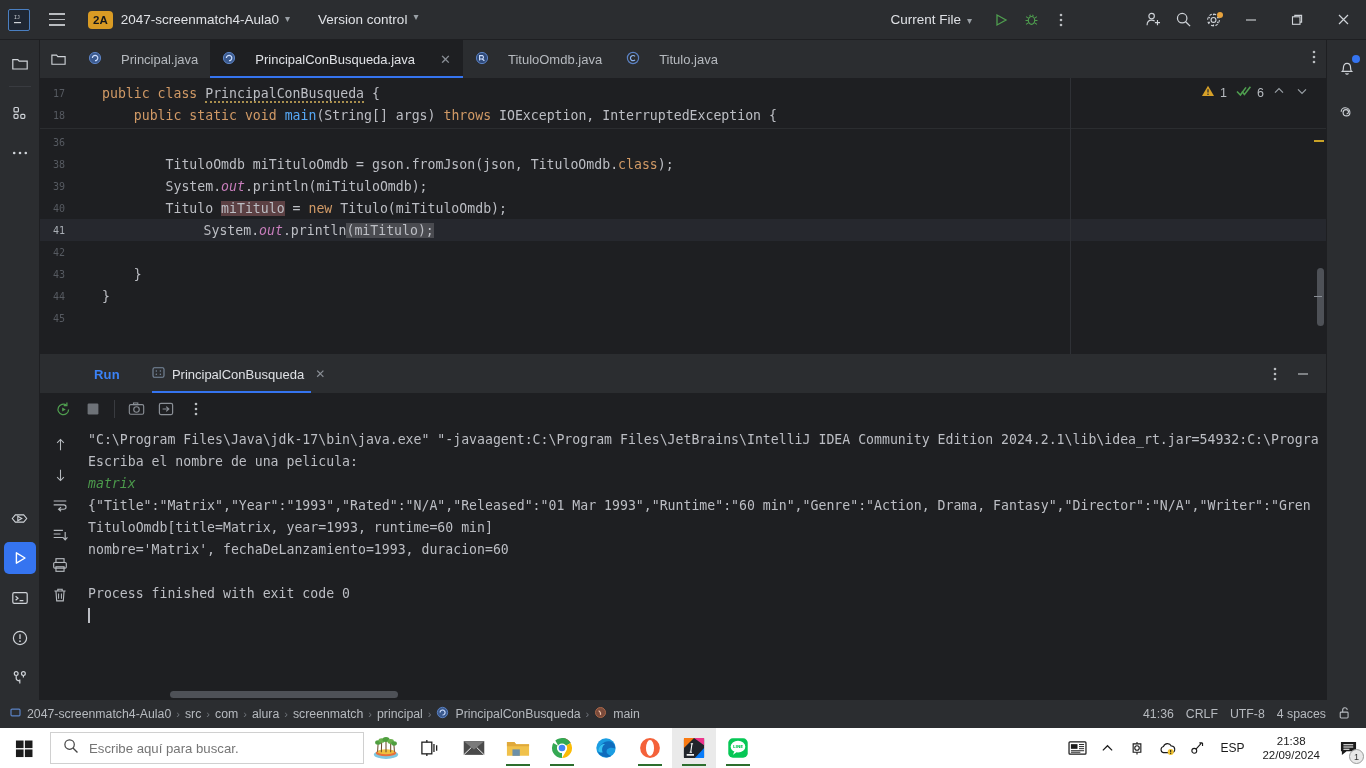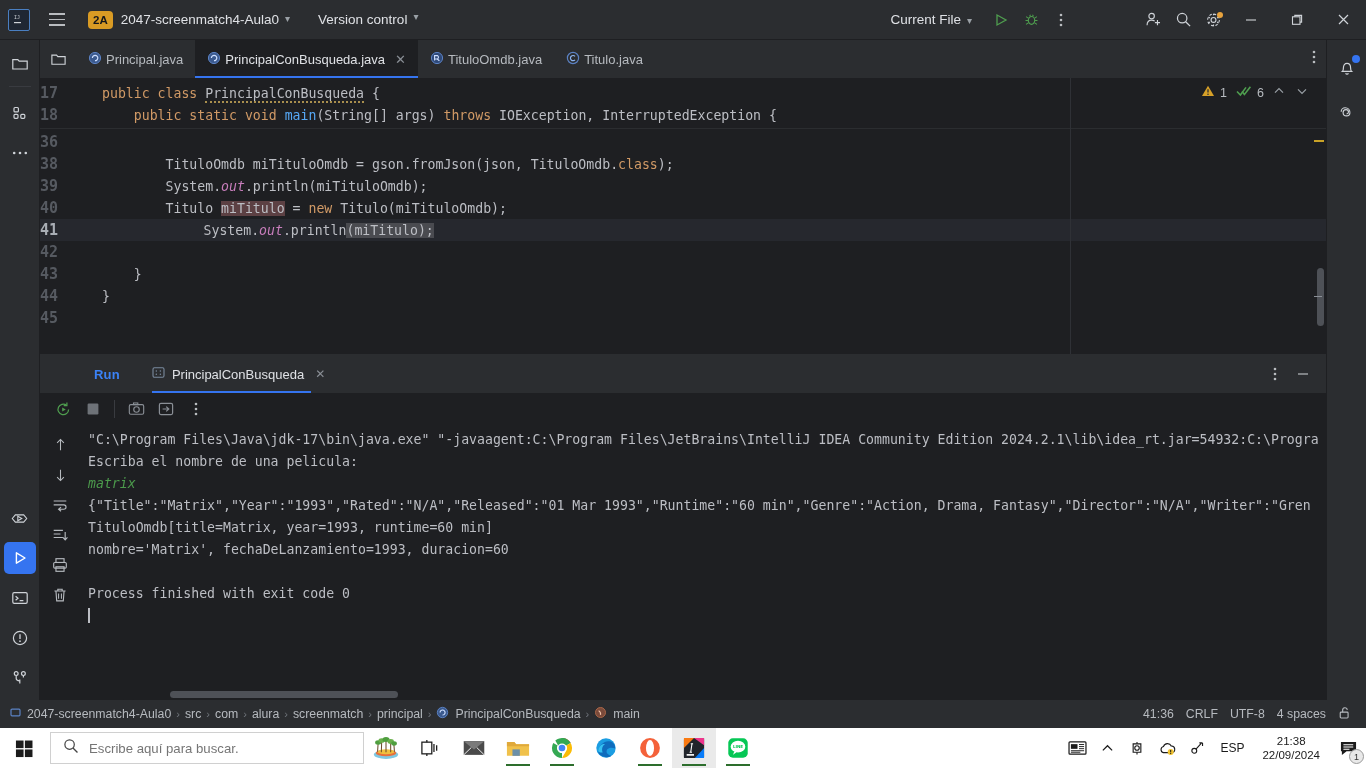--- a/index.html
+++ b/index.html
@@ -85,21 +85,21 @@
     background: #3574f0; top: 3px; right: 3px;
   }
 
   
   .tabsrow {
     position: absolute; top: 40px; left: 40px; width: 1286px; height: 38px;
     background: #2b2d30; display: flex; align-items: center;
   }
   .tab-folder { width: 36px; display: flex; align-items: center; justify-content: center; cursor: pointer; }
   .tab {
-    height: 38px; display: flex; align-items: center; gap: 4px;
+    height: 38px; display: flex; align-items: center; gap: 19px;
     padding: 0 12px; cursor: pointer; position: relative;
     color: #b6babf; font-size: 13px; white-space: nowrap;
   }
   .tab.active { background: #1e1f22; color: #dfe1e5; }
   .tab.active:after {
     content: ''; position: absolute; left: 0; right: 0; bottom: 0; height: 2px; background: #3574f0;
   }
   .tab .xbtn { color: #8a8f96; font-size: 13px; margin-left: 6px; }
   .tabs-kebab { margin-left: auto; margin-right: 10px; }
 
@@ -107,24 +107,23 @@
   .editor {
     position: absolute; top: 78px; left: 40px; width: 1286px; height: 276px;
     background: #1e1f22; overflow: hidden;
   }
   .codeline {
     display: flex; height: 22px; align-items: center;
     font-family: "DejaVu Sans Mono", monospace; font-size: 13.2px; white-space: pre;
   }
   .codeline.hl { background: #26282e; gap: 19px; }
   .lno {
-    width: 48px; min-width: 48px; text-align: left; padding-right: 10px;
-    color: #565a61; font-family: "DejaVu Sans Mono", monospace; font-size: 15px;
+    width: 48px; min-width: 48px; text-align: center; padding-right: 10px;
+    color: #565a61; font-family: "DejaVu Sans Mono", monospace; font-size: 10px;
     user-select: none;
-    font-weight: bold;
   }
   .lno.cur { color: #a9aeb5; }
   .gutter-mark { width: 14px; min-width: 14px; }
   .code-txt { color: #bcbec4; }
   .kw { color: #d19a66; }
   .meth { color: #56a8f5; }
   .field { color: #c77dbb; font-style: italic; }
   .const { color: #b389d4; font-style: italic; }
   .sel { background: #4a4b50; }
   .sel2 { background: #5c4043; }

